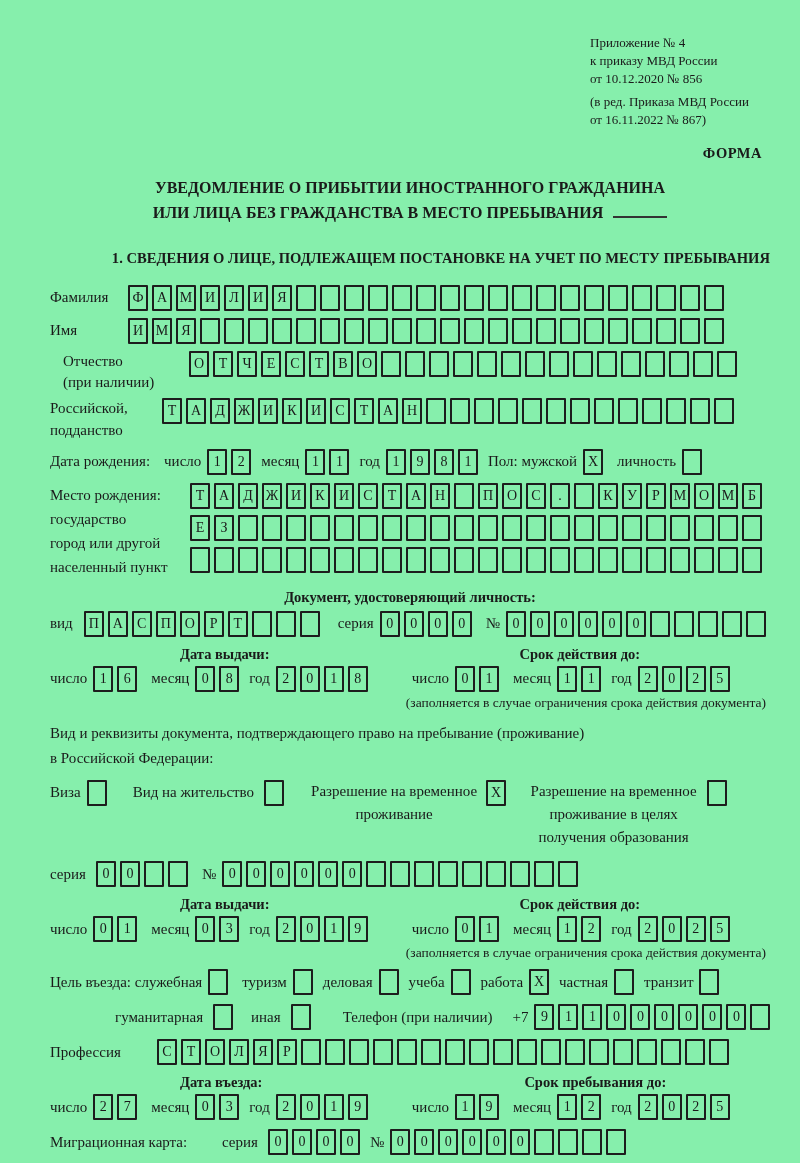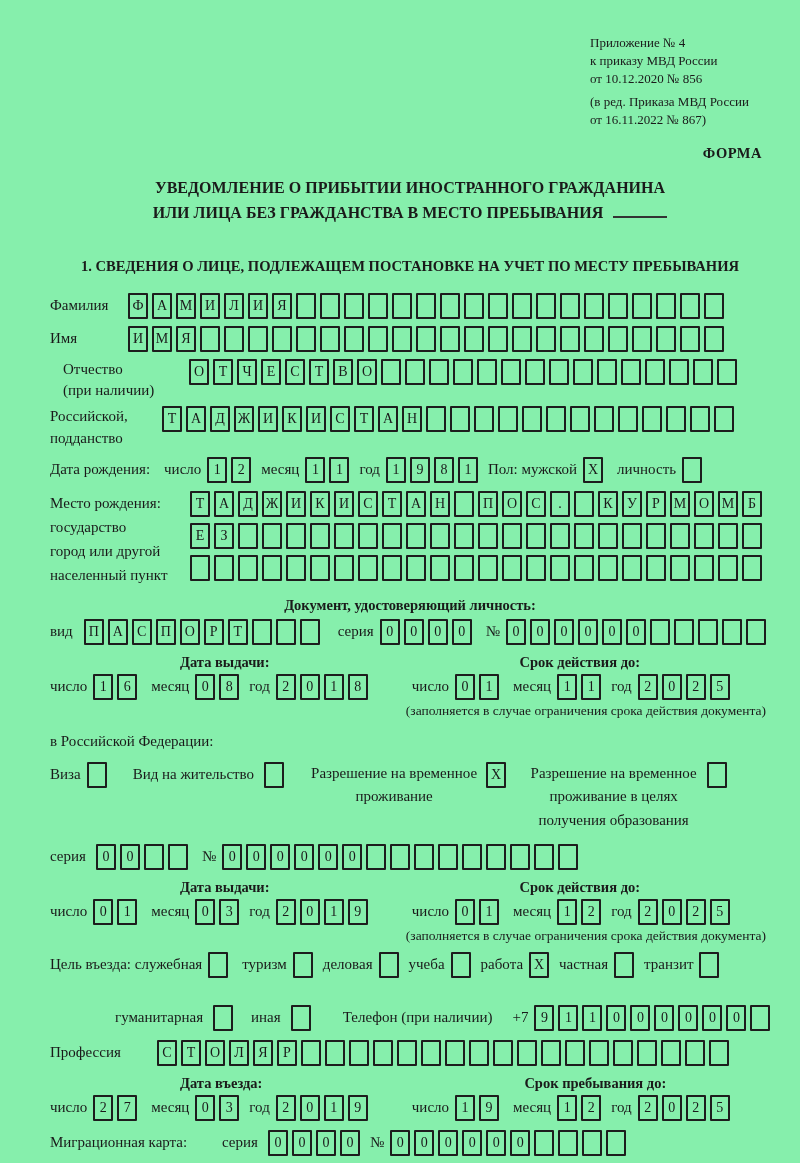--- a/index.html
+++ b/index.html
@@ -12,21 +12,21 @@
     font-size:15px;
     box-sizing:border-box;
     padding:34px 30px 20px 50px;
     overflow:hidden;
   }
   .annex{margin-left:540px;font-size:13px;line-height:1.4;}
   .annex-note{margin-left:540px;font-size:13px;line-height:1.4;margin-top:4px;}
   .forma{text-align:right;font-weight:bold;font-size:14.5px;margin-top:16px;padding-right:8px;letter-spacing:.5px;}
   .title{text-align:center;font-weight:bold;font-size:16px;line-height:1.55;margin-top:14px;}
   .title-underline{display:inline-block;width:54px;border-bottom:2px solid #333;margin-left:10px;vertical-align:baseline;}
-  .section1{font-weight:bold;font-size:14.6px;margin-top:32px;text-align:center;}
+  .section1{font-weight:bold;font-size:14.6px;margin-top:24px;text-align:right;}
   .row{display:flex;align-items:center;margin-top:7px;}
   .cells{display:flex;flex-wrap:nowrap;}
   .cell{
     display:inline-block;box-sizing:border-box;
     width:20px;height:26px;margin-right:4px;
     border:2px solid #1d1d1d;border-radius:1px;
     text-align:center;font-size:14px;line-height:22px;
     font-family:"Liberation Serif","DejaVu Serif",serif;
   }
   .lbl{white-space:nowrap;}
@@ -388,20 +388,21 @@
         <span class="cell">2</span>
         <span class="cell">0</span>
         <span class="cell">2</span>
         <span class="cell">5</span>
       </span>
   </div>
 
   <div class="note">(заполняется в случае ограничения срока действия документа)</div>
 
   <div class="para">
+    <div>Вид и реквизиты документа, подтверждающего право на пребывание (проживание)</div>
     <div>в Российской Федерации:</div>
   </div>
 
   <div class="rt-row">
     <span class="lbl mr6" style="margin-top:4px;">Виза</span>
     <span class="cells">
         <span class="cell"></span>
       </span>
     <span class="lbl mr10" style="margin-left:22px;margin-top:4px;">Вид на жительство</span>
     <span class="cells">
@@ -514,21 +515,21 @@
     <span class="lbl ml6 mr6">частная</span>
     <span class="cells">
         <span class="cell"></span>
       </span>
     <span class="lbl ml6 mr6">транзит</span>
     <span class="cells">
         <span class="cell"></span>
       </span>
   </div>
 
-  <div class="row" style="margin-top:27px;">
+  <div class="row" style="margin-top:9px;">
     <span class="lbl mr10" style="margin-left:65px;">гуманитарная</span>
     <span class="cells">
         <span class="cell"></span>
       </span>
     <span class="lbl ml14 mr10">иная</span>
     <span class="cells">
         <span class="cell"></span>
       </span>
     <span class="lbl mr6" style="margin-left:28px;">Телефон (при наличии)</span>
     <span class="lbl mr6" style="margin-left:14px;">+7</span>

